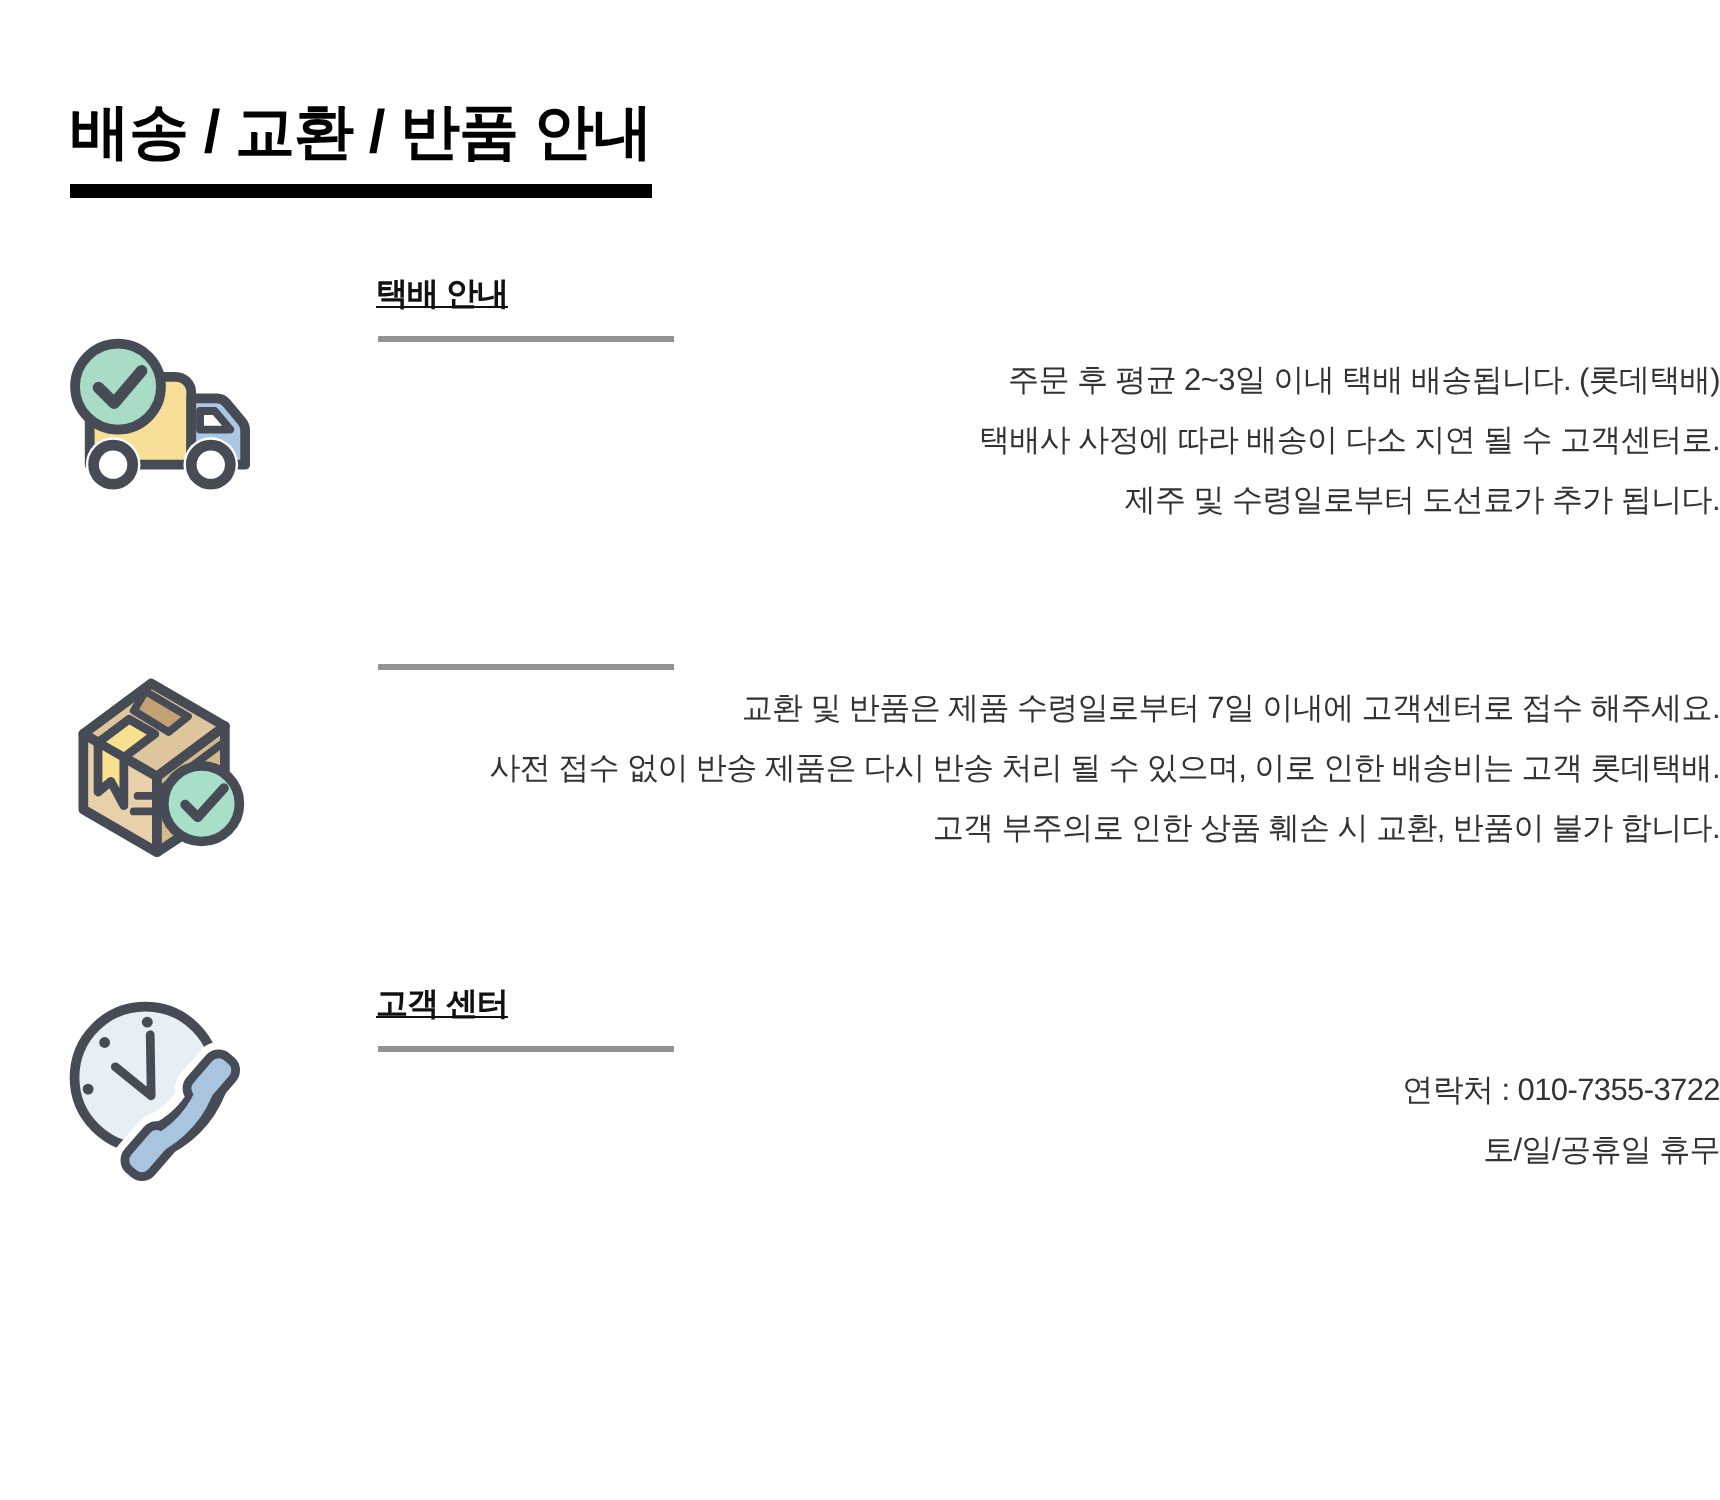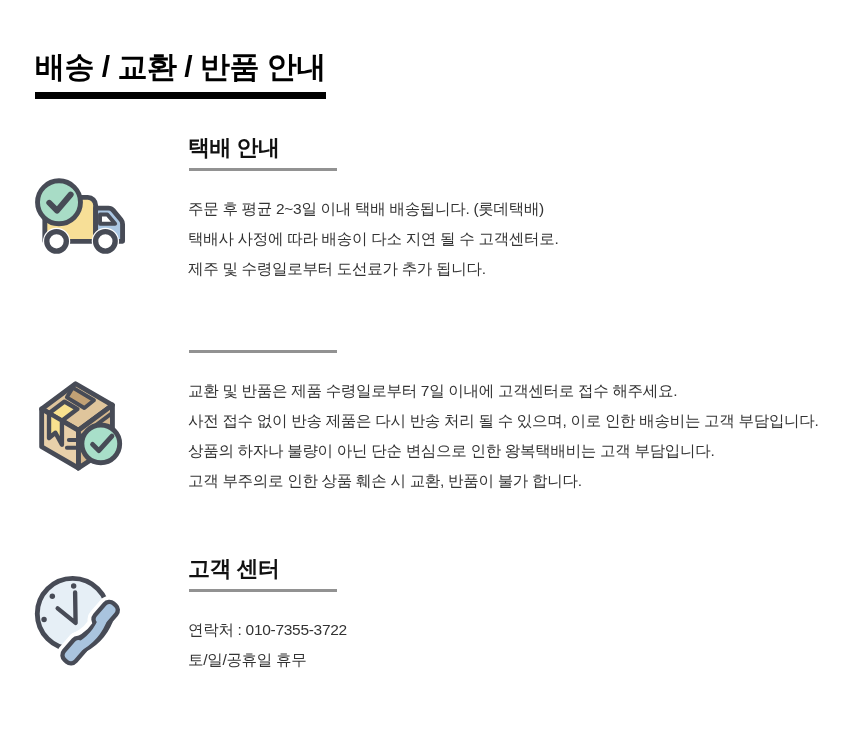--- a/index.html
+++ b/index.html
@@ -36,33 +36,34 @@
   .icon-cell {
     flex: 0 0 158px;
     width: 158px;
     display: flex;
     align-items: center;
     align-self: stretch;
   }
   .icon-cell svg { transform: translateY(4px); }
   .text-cell { flex: 1 1 auto; min-width: 0; }
   .section-title {
-    font-size: 22px;
+    font-size: 16px;
     line-height: 24px;
     font-weight: 700;
     color: #111111;
     letter-spacing: -0.5px;
+    text-decoration: underline;
   }
   .section-rule {
     width: 148px;
     height: 3px;
     background: #929292;
     margin: 8px 0 0 1px;
   }
-  .lines { margin-top: 23px; }
+  .lines { margin-top: 5px; text-align: right; }
   .lines p {
     font-size: 15.5px;
     line-height: 30px;
     color: #333333;
     letter-spacing: -0.3px;
     white-space: nowrap;
   }
 </style>
 </head>
 <body>
@@ -116,22 +117,21 @@
           </g>
           <path d="M40,66 h13 M38,74 h13" stroke="#474B56" stroke-width="4" stroke-linecap="round" fill="none"></path>
           <circle cx="73" cy="70" r="19.5" fill="#A8DFC9" stroke="#474B56" stroke-width="5"></circle>
           <path d="M64.5,70.5 l6.5,6.5 L84.5,62" fill="none" stroke="#474B56" stroke-width="5" stroke-linecap="round" stroke-linejoin="round"></path>
         </svg>
       </div>
       <div class="text-cell">
         <div class="section-rule"></div>
         <div class="lines">
           <p>교환 및 반품은  제품 수령일로부터 7일 이내에 고객센터로 접수 해주세요.</p>
-          <p>사전 접수 없이 반송 제품은 다시 반송 처리 될 수 있으며, 이로 인한 배송비는 고객 부담입니다.</p>
-          <p>상품의 하자나 불량이 아닌 단순 변심으로 인한 왕복택배비는 고객 부담입니다.</p>
+          <p>사전 접수 없이 반송 제품은 다시 반송 처리 될 수 있으며, 이로 인한 배송비는 고객 롯데택배.</p>
           <p>고객 부주의로 인한 상품 훼손 시 교환, 반품이 불가 합니다.</p>
         </div>
       </div>
     </div>
 
     <div class="info-section s3">
       <div class="icon-cell">
         <svg viewBox="0 0 100 102" width="97" height="99" aria-hidden="true">
           <circle cx="44" cy="44" r="36.5" fill="#E6EFF6" stroke="#474B56" stroke-width="5"></circle>
           <circle cx="45" cy="15.5" r="2.8" fill="#474B56"></circle>

